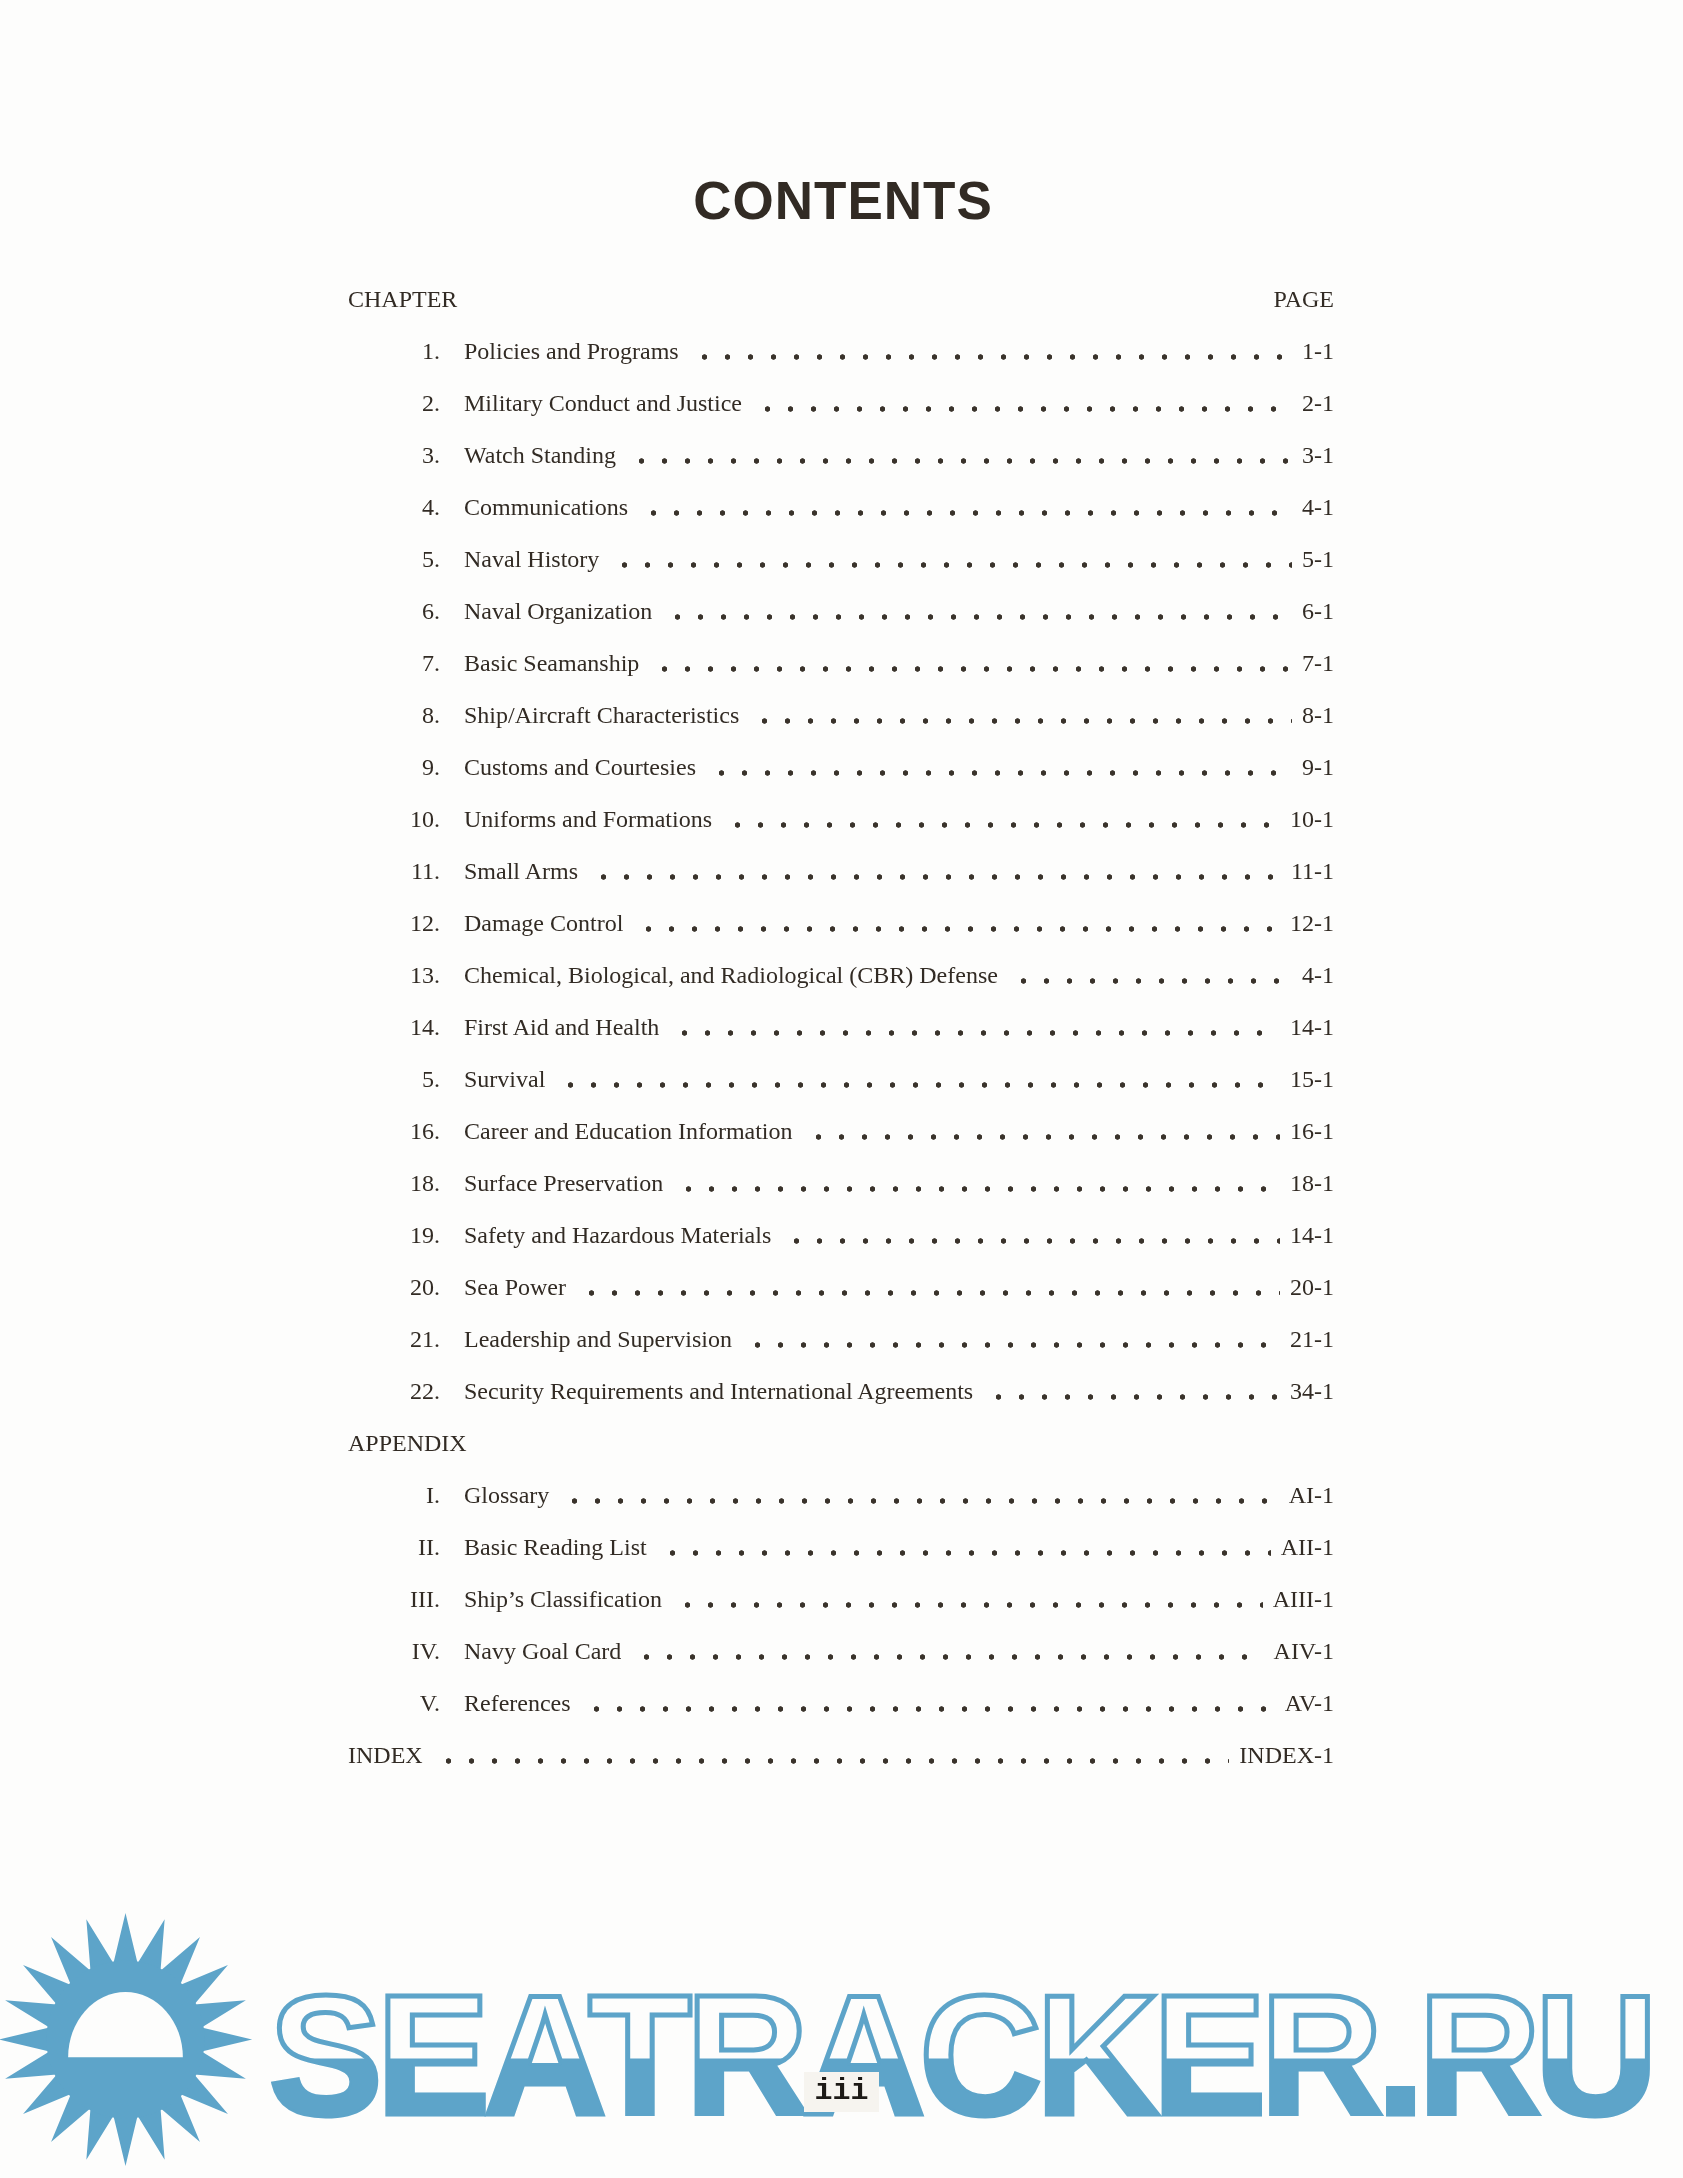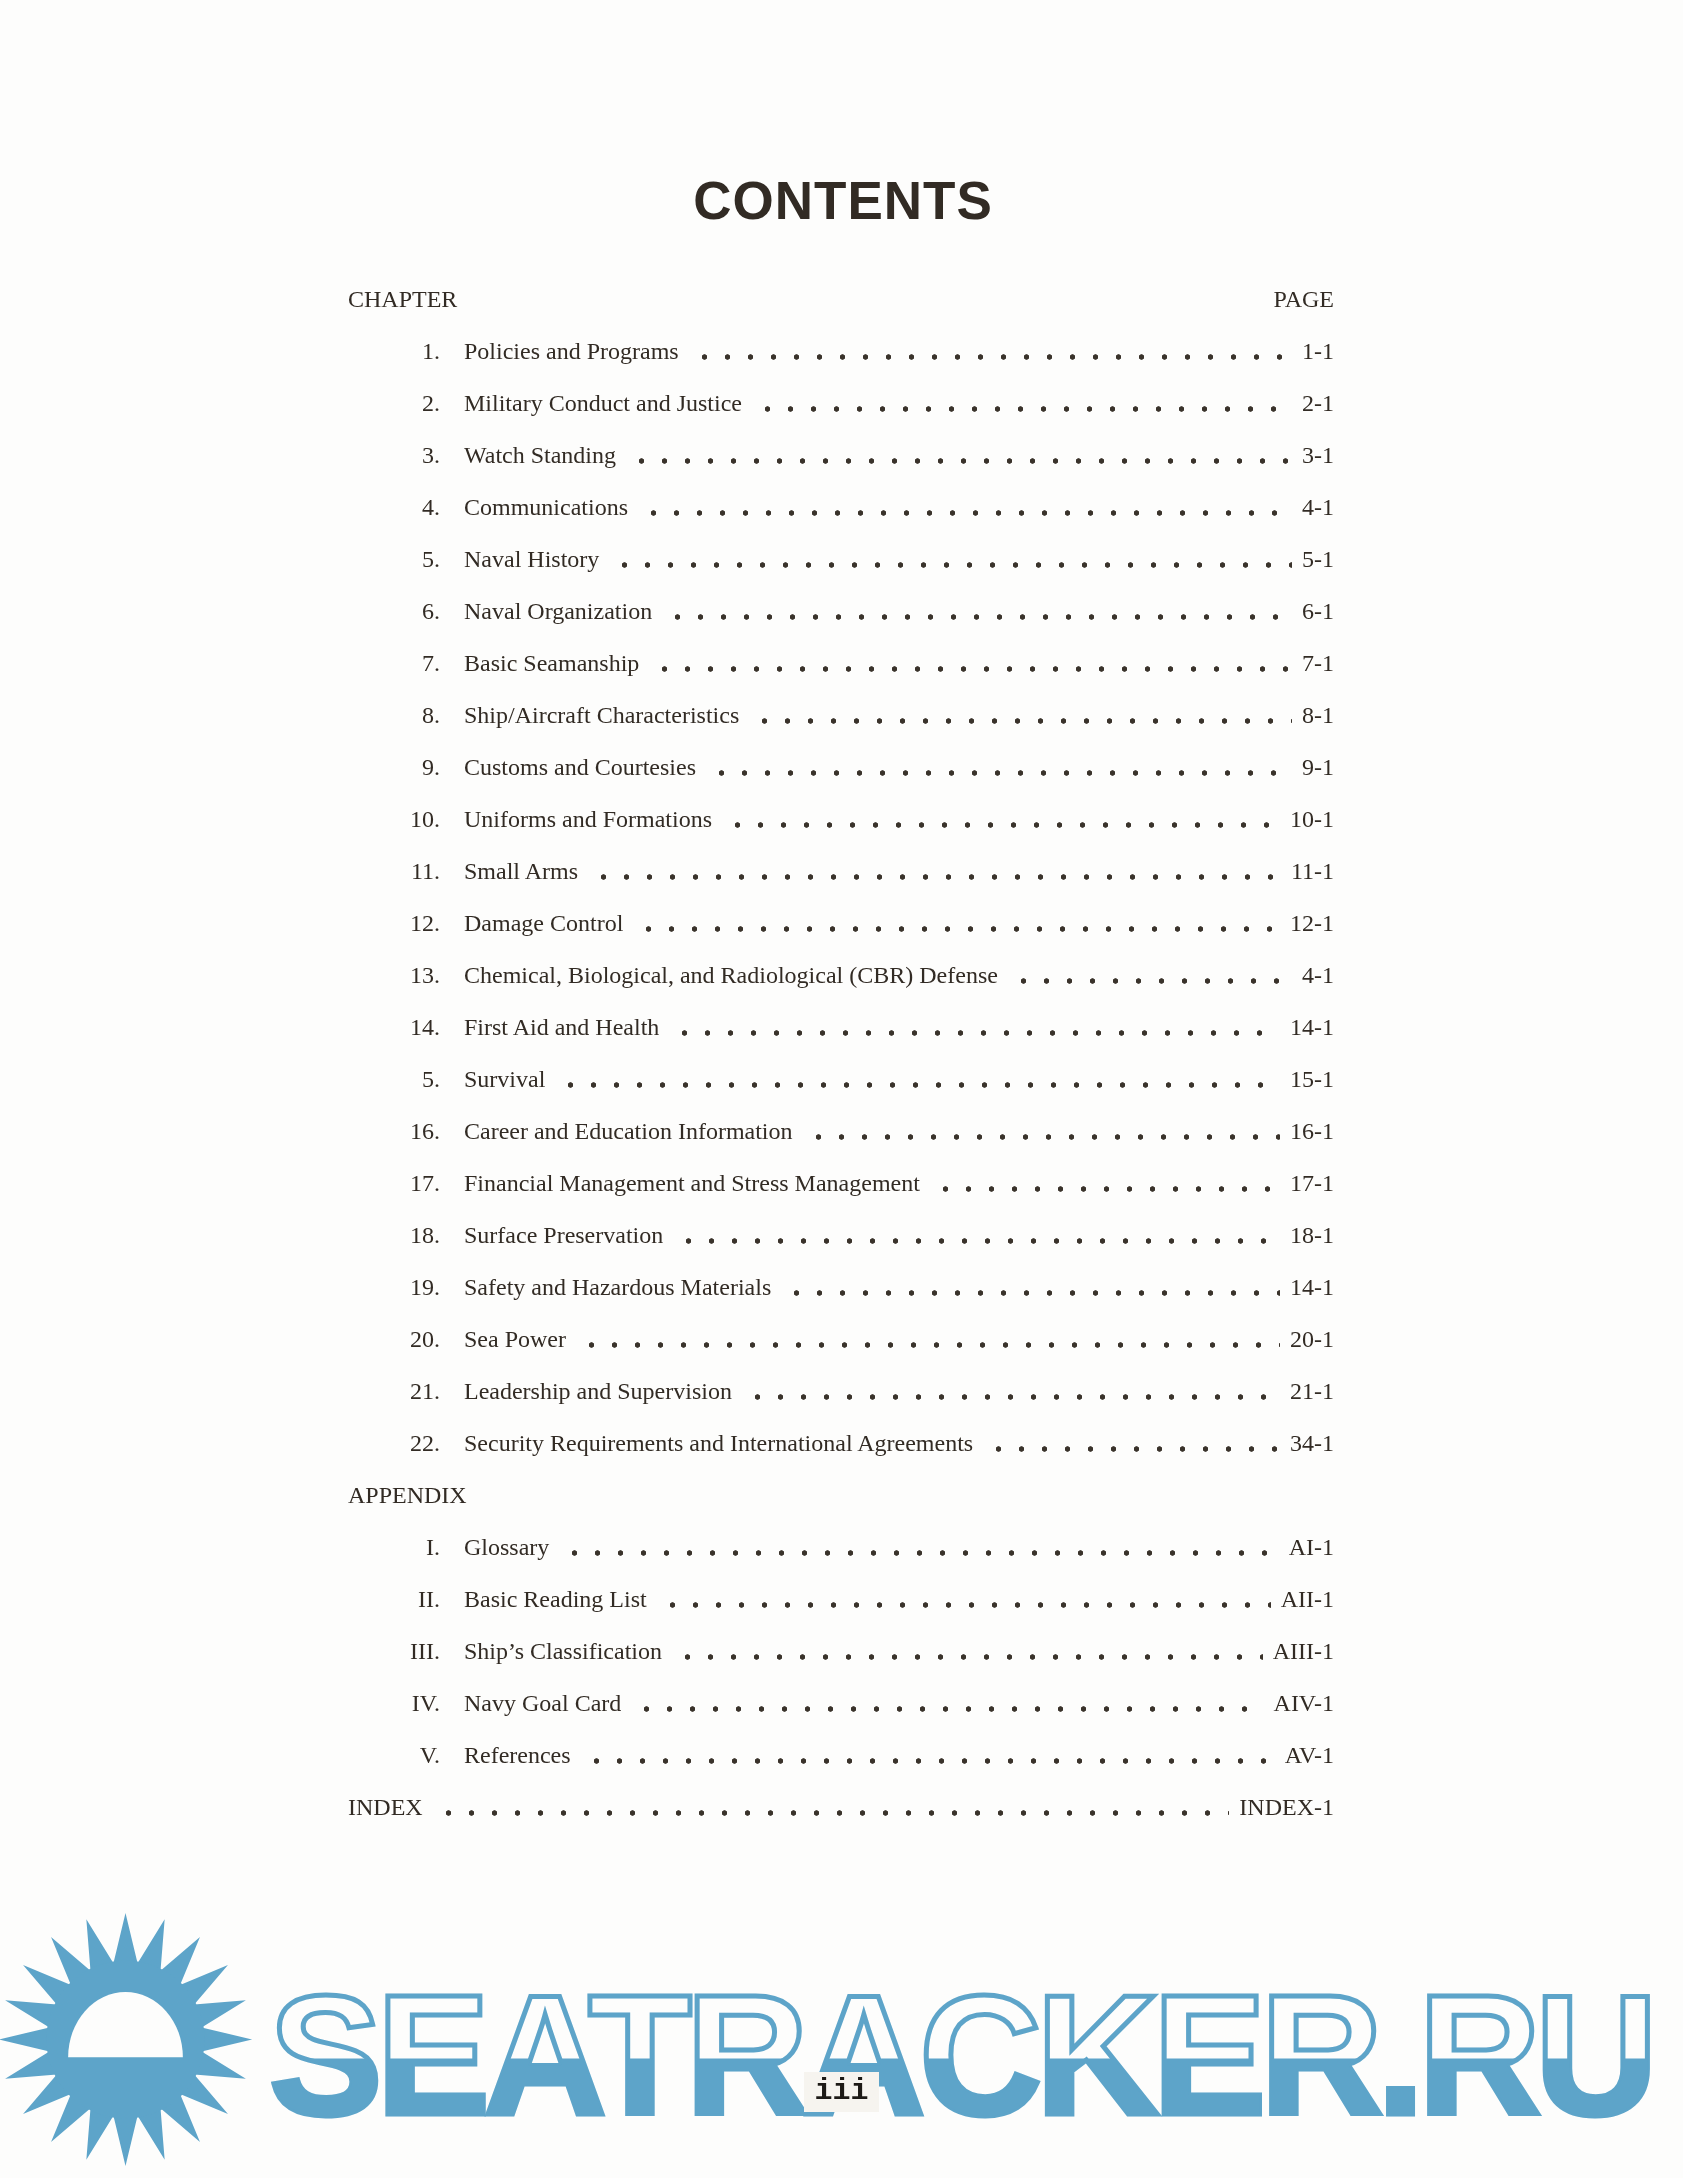--- a/index.html
+++ b/index.html
@@ -213,26 +213,20 @@
     <span class="leader"></span>
     <span class="pg">15-1</span>
   </div>
         <div class="row">
     <span class="num">16.</span>
     <span class="ttl">Career and Education Information</span>
     <span class="leader"></span>
     <span class="pg">16-1</span>
   </div>
         <div class="row">
-    <span class="num">17.</span>
-    <span class="ttl">Financial Management and Stress Management</span>
-    <span class="leader"></span>
-    <span class="pg">17-1</span>
-  </div>
-        <div class="row">
     <span class="num">18.</span>
     <span class="ttl">Surface Preservation</span>
     <span class="leader"></span>
     <span class="pg">18-1</span>
   </div>
         <div class="row">
     <span class="num">19.</span>
     <span class="ttl">Safety and Hazardous Materials</span>
     <span class="leader"></span>
     <span class="pg">14-1</span>

